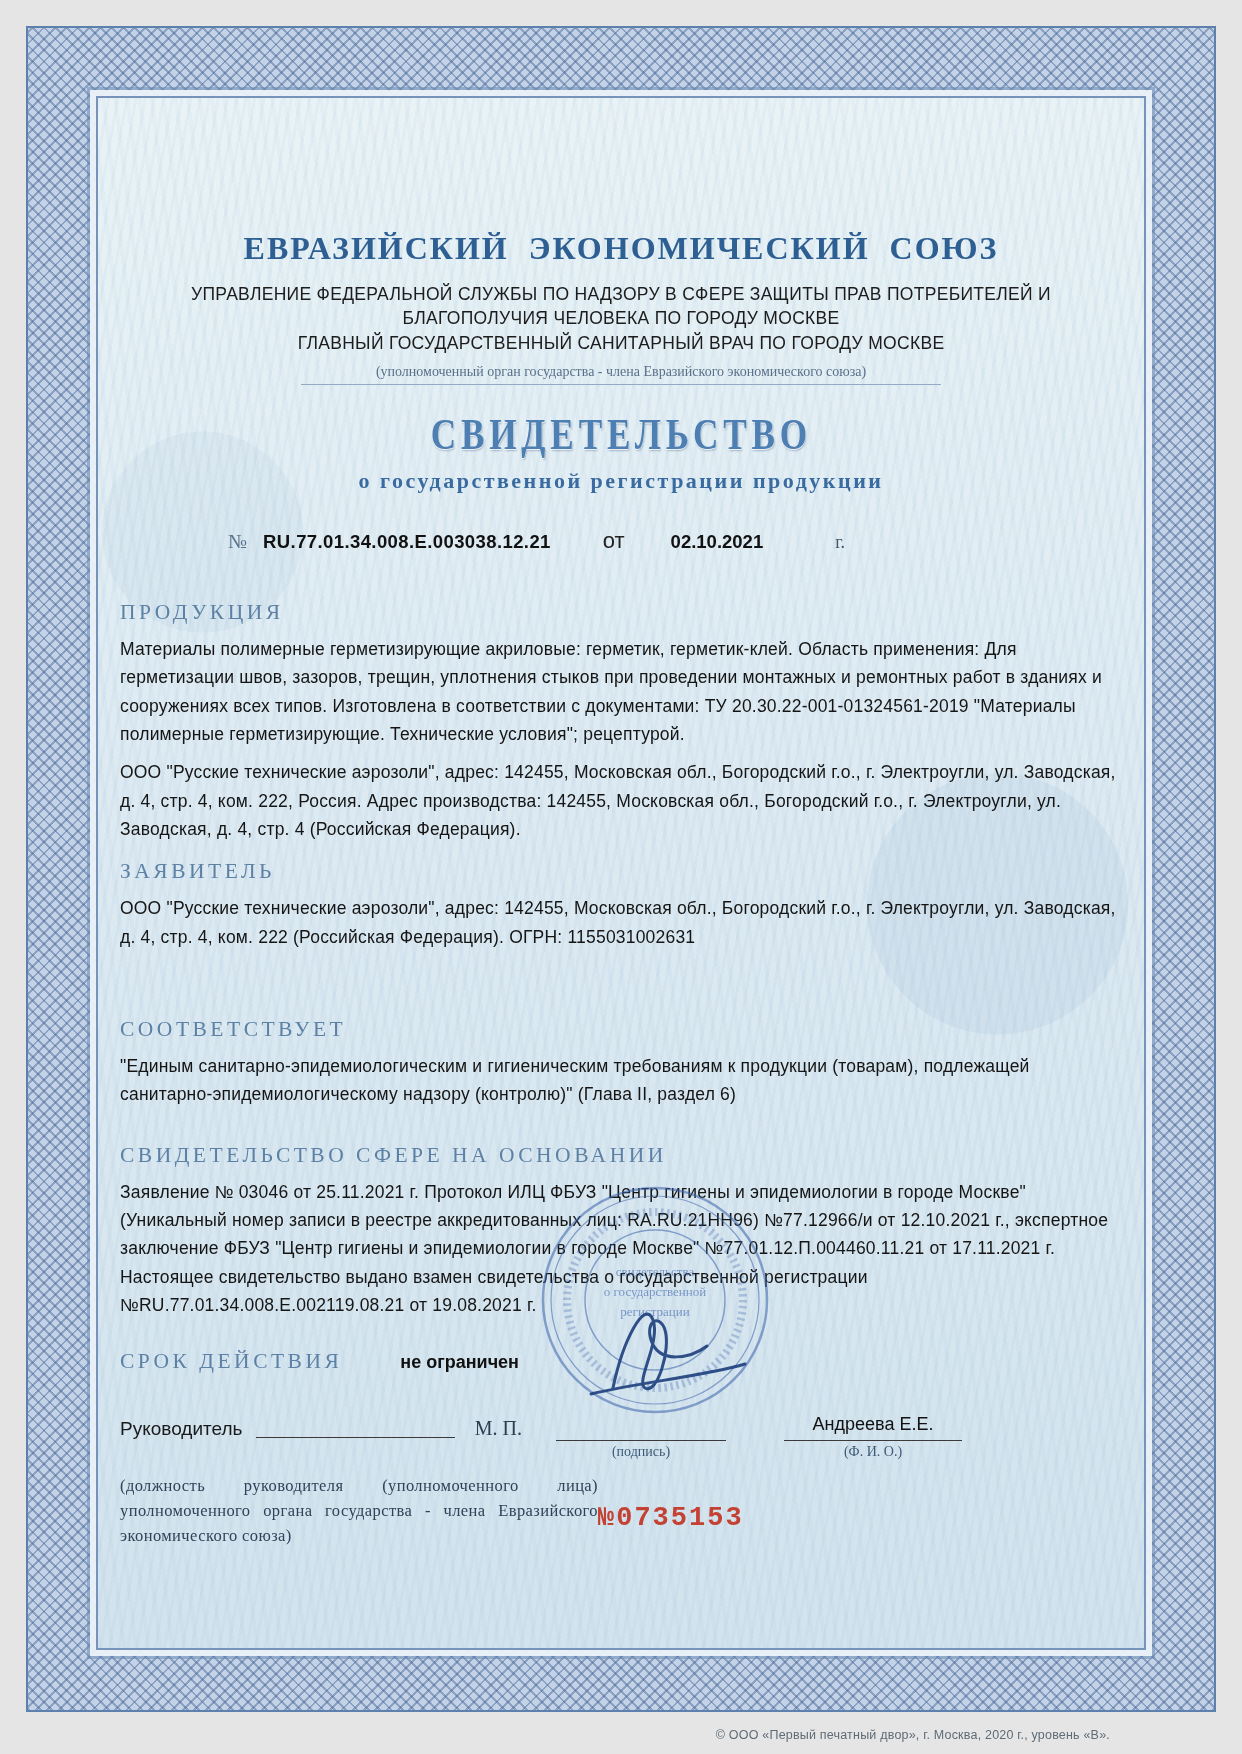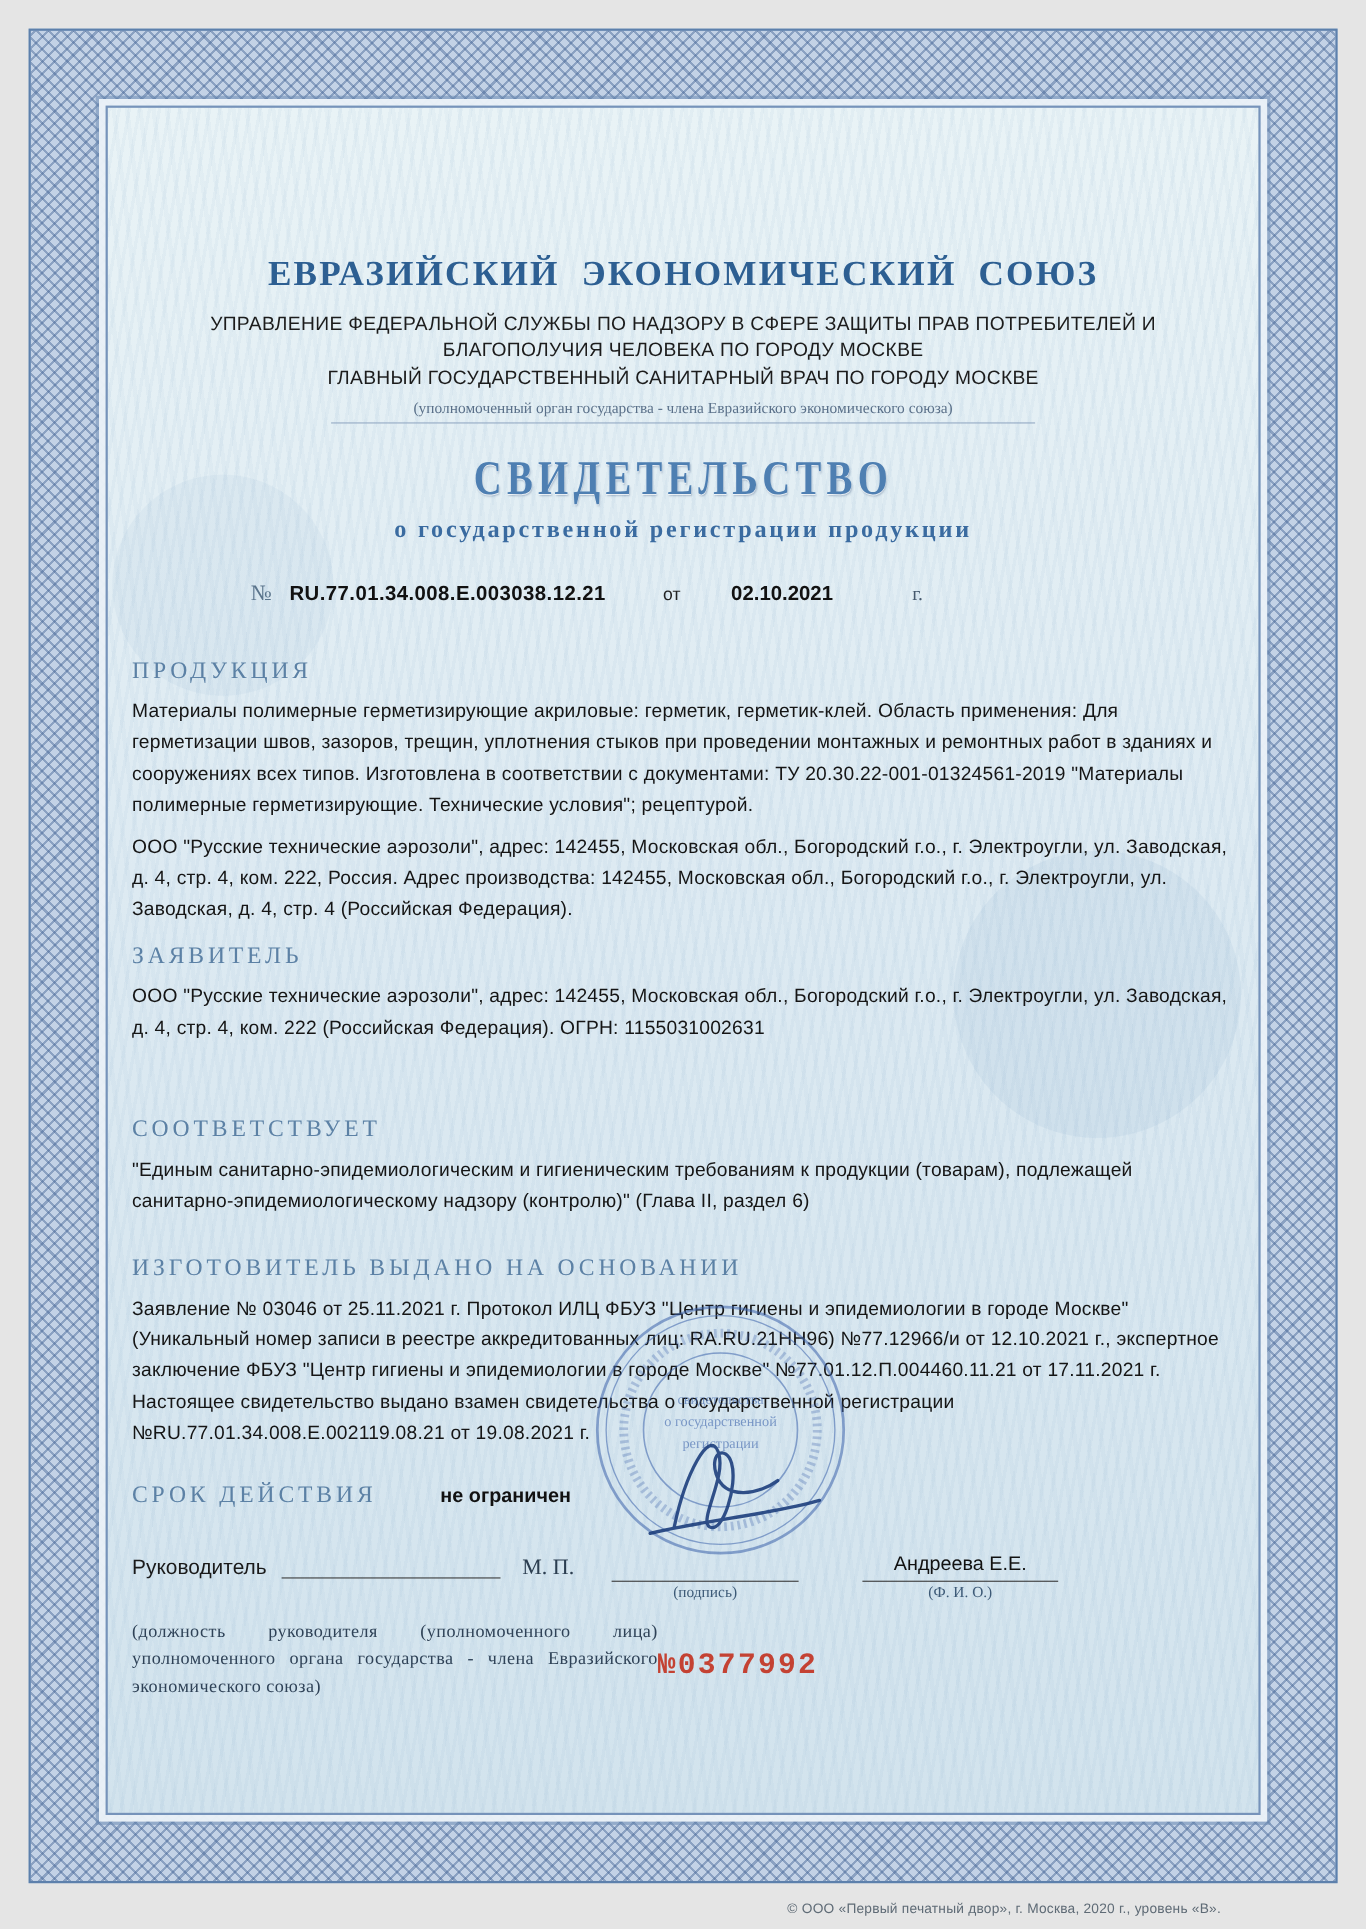--- a/index.html
+++ b/index.html
@@ -96,21 +96,21 @@
     font-family:"Liberation Serif", serif; font-weight:bold;
     font-size:22px; letter-spacing:2.5px; color:#3a6ba0;
   }
 
   
   .reg-row {
     display:flex; align-items:baseline; margin-top:34px; margin-left:108px;
   }
   .reg-sign { font-family:"Liberation Serif", serif; font-size:20px; color:#5a748c; }
   .reg-number { margin-left:16px; font-weight:bold; font-size:18.5px; color:#111; letter-spacing:.4px; }
-  .reg-from { margin-left:52px; font-size:16px; color:#222; }
+  .reg-from { margin-left:52px; font-size:22px; color:#222; }
   .reg-date { margin-left:46px; font-weight:bold; font-size:18.5px; color:#111; }
   .reg-year { margin-left:72px; font-size:18px; color:#44586c; font-family:"Liberation Serif", serif; }
 
   
   .sec-heading {
     font-family:"Liberation Serif", serif;
     font-size:21.5px; letter-spacing:3.5px; color:#5c81a5;
   }
   .sec-body {
     margin-top:10px; font-size:17.5px; line-height:1.62;
@@ -200,21 +200,21 @@
     <div class="sec-body">Материалы полимерные герметизирующие акриловые: герметик, герметик-клей. Область применения: Для герметизации швов, зазоров, трещин, уплотнения стыков при проведении монтажных и ремонтных работ в зданиях и сооружениях всех типов. Изготовлена в соответствии с документами: ТУ 20.30.22-001-01324561-2019 "Материалы полимерные герметизирующие. Технические условия"; рецептурой.</div>
 
     <div class="sec-body">ООО "Русские технические аэрозоли", адрес: 142455, Московская обл., Богородский г.о., г. Электроугли, ул. Заводская, д. 4, стр. 4, ком. 222, Россия. Адрес производства: 142455, Московская обл., Богородский г.о., г. Электроугли, ул. Заводская, д. 4, стр. 4 (Российская Федерация).</div>
 
     <div class="sec-heading mt-applicant">ЗАЯВИТЕЛЬ</div>
     <div class="sec-body">ООО "Русские технические аэрозоли", адрес: 142455, Московская обл., Богородский г.о., г. Электроугли, ул. Заводская, д. 4, стр. 4, ком. 222 (Российская Федерация). ОГРН: 1155031002631</div>
 
     <div class="sec-heading mt-conforms">СООТВЕТСТВУЕТ</div>
     <div class="sec-body">"Единым санитарно-эпидемиологическим и гигиеническим требованиям к продукции (товарам), подлежащей санитарно-эпидемиологическому надзору (контролю)" (Глава II, раздел 6)</div>
 
-    <div class="sec-heading mt-basis">ИЗГОТОВИТЕЛЬ ВЫДАНО НА ОСНОВАНИИ</div>
+    <div class="sec-heading mt-basis">СВИДЕТЕЛЬСТВО СФЕРЕ НА ОСНОВАНИИ</div>
     <div class="sec-body">Заявление № 03046 от 25.11.2021 г. Протокол ИЛЦ ФБУЗ "Центр гигиены и эпидемиологии в городе Москве" (Уникальный номер записи в реестре аккредитованных лиц: RA.RU.21НН96) №77.12966/и от 12.10.2021 г., экспертное заключение ФБУЗ "Центр гигиены и эпидемиологии в городе Москве" №77.01.12.П.004460.11.21 от 17.11.2021 г. Настоящее свидетельство выдано взамен свидетельства о государственной регистрации №RU.77.01.34.008.Е.002119.08.21 от 19.08.2021 г.</div>
 
     <div class="validity-row">
       <span class="sec-heading">СРОК ДЕЙСТВИЯ</span>
       <span class="validity-value">не ограничен</span>
     </div>
 
     <div class="sign-row">
       <span class="head-label">Руководитель</span>
       <span class="rule-line"></span>
@@ -226,21 +226,21 @@
       </span>
       <span class="slot slot-name">
         <span class="value">Андреева Е.Е.</span>
         <span class="rule"></span>
         <span class="caption">(Ф. И. О.)</span>
       </span>
     </div>
 
     <div class="bottom-row">
       <div class="position-note">(должность руководителя (уполномоченного лица) уполномоченного органа государства - члена Евразийского экономического союза)</div>
-      <div class="serial">№0377992</div>
+      <div class="serial">№0735153</div>
     </div>
 
     <svg class="stamp" width="320" height="300" viewBox="0 0 320 300">
       <g stroke="#3c63ab" fill="none" opacity="0.55">
         <circle cx="160" cy="150" r="112" stroke-width="2.5"></circle>
         <circle cx="160" cy="150" r="104" stroke-width="1.2"></circle>
         <circle cx="160" cy="150" r="70" stroke-width="1.5"></circle>
         <circle cx="160" cy="150" r="88" stroke-width="8" stroke-dasharray="2.5 3.5" opacity="0.55"></circle>
       </g>
       <g fill="#3c63ab" opacity="0.6" font-family="Liberation Serif, serif" text-anchor="middle" font-size="13">

